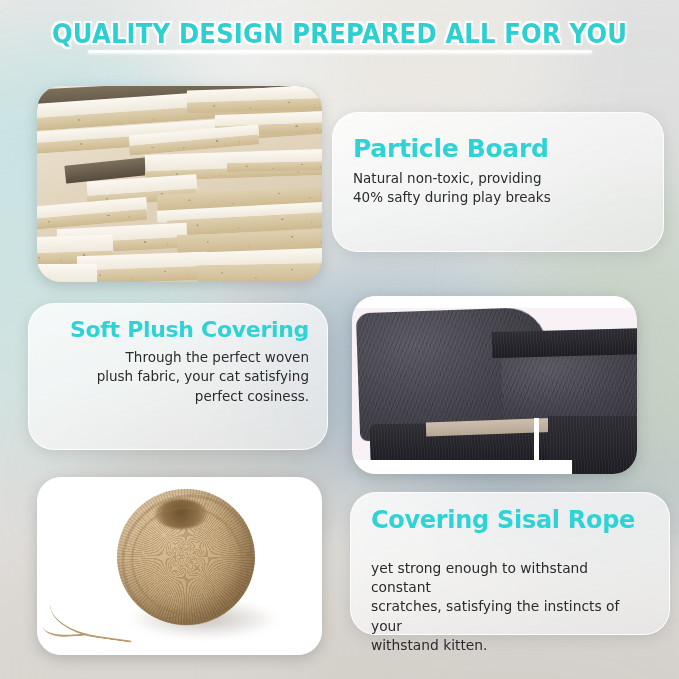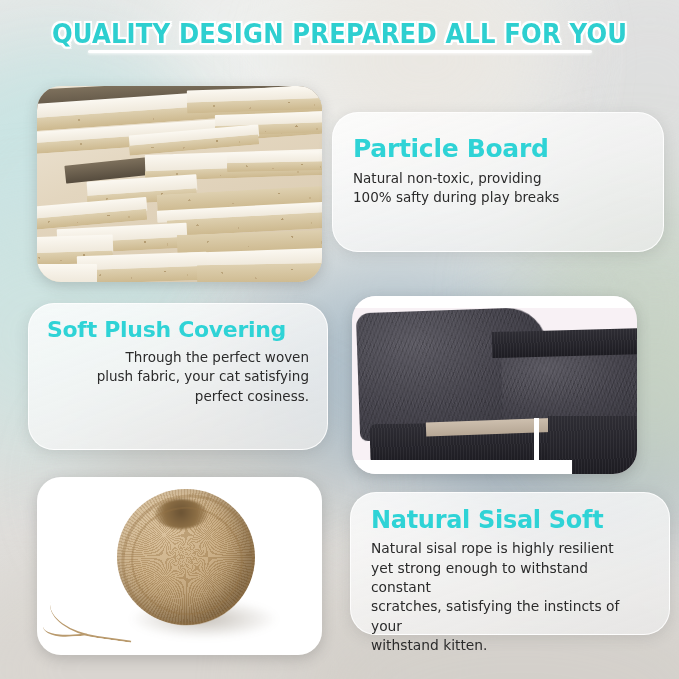--- a/index.html
+++ b/index.html
@@ -252,21 +252,21 @@
 
   .feat-title {
     margin: 0 0 6px 0;
     font-family: "DejaVu Sans", sans-serif;
     font-size: 25px;
     font-weight: bold;
     color: #2fd3d6;
     letter-spacing: -.3px;
     line-height: 1.1;
   }
-  #card-plush .feat-title { font-size: 22px; text-align: left; }
+  #card-plush .feat-title { font-size: 22px; text-align: right; }
   #card-rope  .feat-title { font-size: 24px; }
 
   .feat-body {
     margin: 0;
     font-family: "DejaVu Sans", sans-serif;
     font-size: 13.5px;
     line-height: 1.42;
     color: #2b2b2b;
   }
   #card-plush .feat-body { text-align: right; font-size: 13.5px; }
@@ -374,36 +374,36 @@
       <div class="rope-swirl" style="left:94px;  top:30px;  width:108px; height:104px; border-width:2px; transform:rotate(14deg);"></div>
       <div class="rope-tail" style="left:12px;  top:112px; width:86px;  height:46px;"></div>
       <div class="rope-tail" style="left:6px;   top:140px; width:44px;  height:18px; transform:rotate(-4deg);"></div>
     </div>
   </div>
 
   <div class="text-card" id="card-board">
     <h2 class="feat-title">Particle Board</h2>
     <p class="feat-body">
       <span>Natural non-toxic, providing</span><br>
-      <span>100% safty during play breaks</span>
+      <span>40% safty during play breaks</span>
     </p>
   </div>
 
   <div class="text-card" id="card-plush">
     <h2 class="feat-title">Soft Plush Covering</h2>
     <p class="feat-body">
       <span>Through the perfect woven</span><br>
       <span>plush fabric, your cat satisfying</span><br>
       <span>perfect cosiness.</span>
     </p>
   </div>
 
   <div class="text-card" id="card-rope">
-    <h2 class="feat-title">Natural Sisal Soft</h2>
+    <h2 class="feat-title">Covering Sisal Rope</h2>
     <p class="feat-body">
-      <span>Natural sisal rope is highly resilient</span><br>
+      <br>
       <span>yet strong enough to withstand constant</span><br>
       <span>scratches, satisfying the instincts of your</span><br>
       <span>withstand kitten.</span>
     </p>
   </div>
 
 </div>
 
 </body></html>

